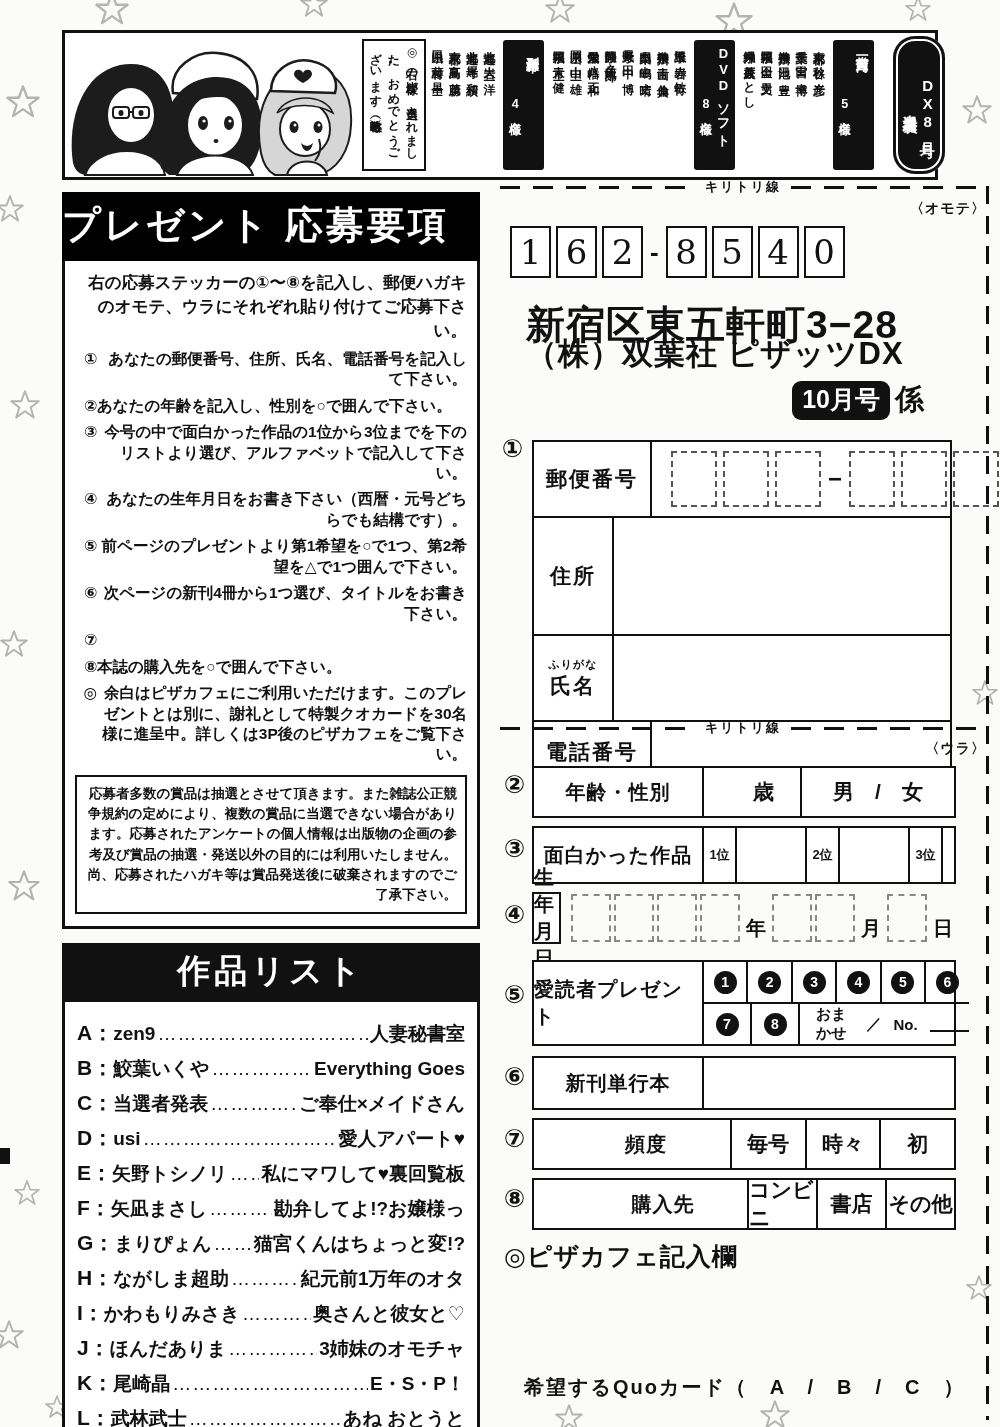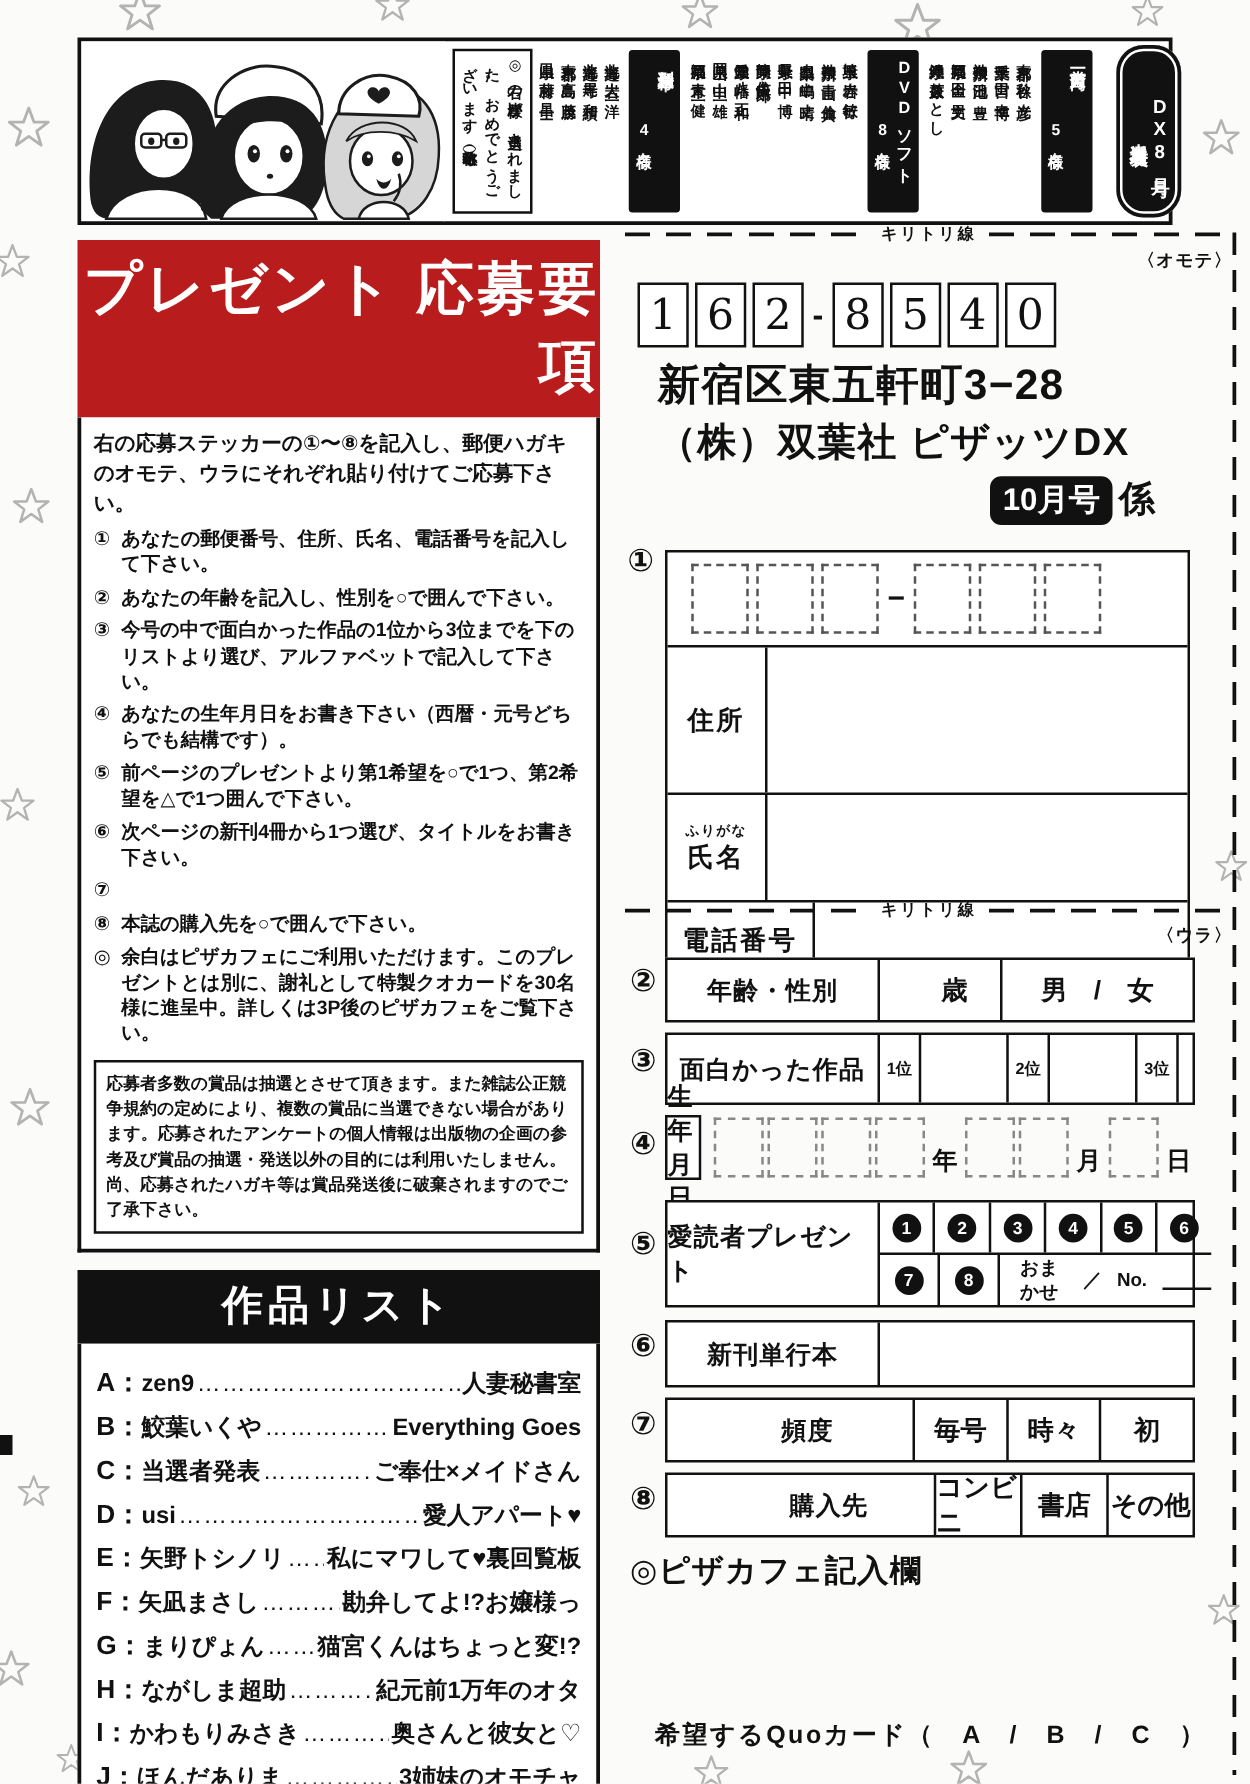--- a/index.html
+++ b/index.html
@@ -25,22 +25,22 @@
   .prize .pl2{display:block;font-size:12.5px;text-align:center;letter-spacing:1px;}
   .notebox{writing-mode:vertical-rl;text-orientation:upright;border:2.5px solid #111;padding:4px 3px;font-size:12px;font-weight:600;line-height:1.5;margin-left:2px;}
   .announce{position:absolute;right:-10px;top:3px;width:52px;height:138px;background:#111;border-radius:22px;
     box-shadow:inset 0 0 0 3px #111, inset 0 0 0 5px #fff;
     display:flex;justify-content:center;align-items:center;}
   .announce .ann-inner{writing-mode:vertical-rl;text-orientation:upright;color:#fff;font-weight:700;line-height:1.15;}
   .announce .a1{display:block;font-size:15px;letter-spacing:1px;}
   .announce .a2{display:block;font-size:15px;letter-spacing:1px;text-align:center;}
   
   #leftcol{left:62px;top:192px;width:418px;}
-  .lhead{background:#b91c1c;color:#fff;font-size:46px;font-weight:700;text-align:right;letter-spacing:3px;padding:8px 0 10px;}
-  .lbox{border:3px solid #111;border-top:0;padding:10px 10px 12px;box-sizing:border-box;background:#fff;}
+  .lhead{background:#000000;color:#fff;font-size:38px;font-weight:700;text-align:left;letter-spacing:3px;padding:8px 0 10px;}
+  .lbox{border:3px solid #111;border-top:0;padding:10px 10px 12px;box-sizing:border-box;background:#fff;text-align:right;}
   .intro{font-size:16.5px;font-weight:700;line-height:1.45;}
   .instr{display:flex;margin:6px 0;font-size:15.5px;font-weight:600;line-height:1.32;}
   .inum{flex:none;width:22px;}
   .fineprint{border:2.5px solid #111;padding:7px 8px;font-size:13.5px;font-weight:700;line-height:1.5;margin-top:10px;}
   .works-head{background:#111;color:#fff;font-size:33px;font-weight:700;text-align:center;letter-spacing:4px;padding:6px 0 8px;margin-top:14px;}
   .works-box{border:3px solid #111;border-top:0;padding:10px 12px;background:#fff;}
   .wrow{display:flex;align-items:baseline;margin:7px 0;font-size:19px;font-weight:700;white-space:nowrap;}
   .wl{flex:none;font-size:21px;}
   .wl::after{content:"：";}
   .wa{flex:none;}
@@ -51,21 +51,21 @@
   #rightcol{left:500px;top:178px;width:492px;height:1249px;}
   .cutline{position:absolute;left:0;width:486px;display:flex;align-items:center;gap:10px;}
   .cutline .dash{flex:1;height:3px;background:repeating-linear-gradient(90deg,#111 0 20px,transparent 20px 33px);}
   .cutlabel{font-size:13px;font-weight:700;letter-spacing:2px;flex:none;}
   .sidelabel{position:absolute;font-size:14px;font-weight:600;letter-spacing:1px;}
   .vdash{position:absolute;left:986px;top:186px;width:3px;height:1234px;background:repeating-linear-gradient(180deg,#111 0 18px,transparent 18px 30px);}
   .postal-row{position:absolute;left:10px;top:48px;display:flex;align-items:center;gap:5px;}
   .pd{width:37px;height:48px;border:2.5px solid #111;display:flex;align-items:center;justify-content:center;
       font-family:"DejaVu Serif","Liberation Serif",serif;font-size:34px;background:#fff;}
   .phy{font-size:26px;font-weight:700;margin:0 2px;}
-  .addr1{position:absolute;left:26px;top:107px;font-size:34px;font-weight:800;letter-spacing:1px;}
+  .addr1{position:absolute;left:26px;top:120px;font-size:39px;font-weight:800;letter-spacing:1px;}
   .addr2{position:absolute;left:26px;top:155px;font-size:31px;font-weight:800;letter-spacing:1px;}
   .issue-row{position:absolute;right:68px;top:202px;display:flex;align-items:center;gap:5px;}
   .issue-badge{background:#111;color:#fff;border-radius:9px;padding:2px 10px 4px;font-size:25px;font-weight:800;}
   .issue-suffix{font-size:29px;font-weight:800;}
   .formwrap{position:absolute;left:4px;top:262px;width:448px;}
   .cnum{position:absolute;font-size:25px;font-weight:600;}
   .ftable{margin-left:28px;border:2.5px solid #111;background:#fff;}
   .frow{display:flex;align-items:stretch;border-top:2.5px solid #111;}
   .frow:first-child{border-top:0;}
   .flabel{flex:none;border-right:2.5px solid #111;display:flex;flex-direction:column;align-items:center;justify-content:center;font-size:21px;font-weight:700;letter-spacing:2px;}
@@ -423,20 +423,21 @@
   <div class="addr2">（株）双葉社 ピザッツDX</div>
   <div class="issue-row">
     <span class="issue-badge">10月号</span>
     <span class="issue-suffix">係</span>
   </div>
 
   <div class="formwrap">
     <span class="cnum" style="left:-2px;top:-6px;">①</span>
     <div class="ftable">
       <div class="frow" style="height:74px;">
+        <div class="flabel" style="width:116px;">郵便番号</div>
         <div class="ffield" style="padding-left:16px;">
           <div class="dbox"></div>
             <div class="dbox"></div>
             <div class="dbox"></div>
           <span class="dhy">−</span>
           <div class="dbox"></div>
             <div class="dbox"></div>
             <div class="dbox"></div>
         </div>
       </div>

